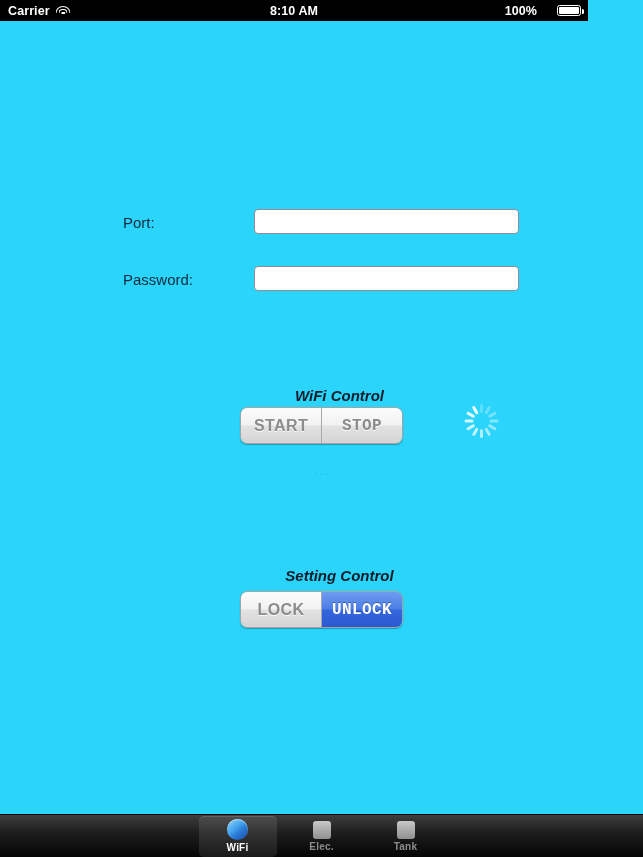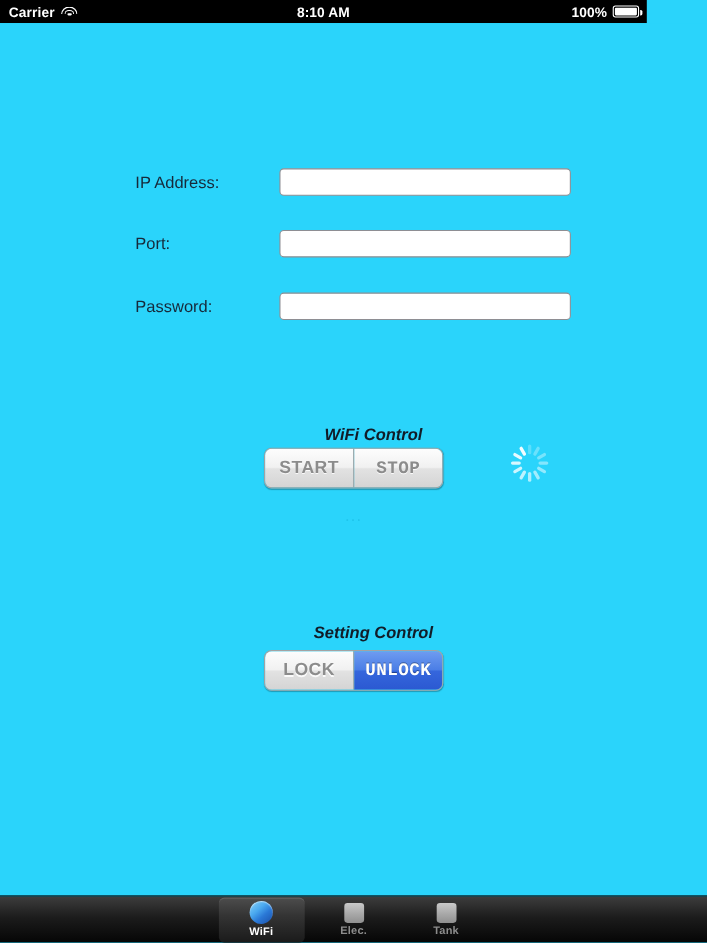--- a/index.html
+++ b/index.html
@@ -14,21 +14,21 @@
   
   .statusbar{
     position:absolute; top:0; left:0; width:588px; height:21px;
     background:#000; color:#fff;
     display:flex; align-items:center;
     font-size:12.5px; font-weight:bold;
     letter-spacing:.1px;
   }
   .sb-left{ position:absolute; left:8px; display:flex; align-items:center; gap:6px; }
   .sb-center{ position:absolute; left:0; width:100%; text-align:center; }
-  .sb-right{ position:absolute; right:7px; display:flex; align-items:center; gap:5px; }
+  .sb-right{ position:absolute; right:7px; display:flex; align-items:center; gap:20px; }
   .wifi-glyph{ display:inline-block; width:15px; height:12px; position:relative; }
   .wifi-glyph i{
     position:absolute; left:50%; transform:translateX(-50%);
     border:1.6px solid #fff; border-bottom:none;
     border-radius:50% 50% 0 0 / 100% 100% 0 0;
   }
   .wifi-glyph i:nth-child(1){ width:15px; height:7px; top:1px; }
   .wifi-glyph i:nth-child(2){ width:9px;  height:4.5px; top:4px; }
   .wifi-glyph i:nth-child(3){ width:3.4px; height:2px; top:7.6px; background:#fff; border-radius:1px; border:none;}
   .battery{ position:relative; width:24px; height:11px; border:1.3px solid #fff; border-radius:2.5px; }
@@ -156,24 +156,20 @@
   <div class="sb-right">
     <span>100%</span>
     <span class="battery">
         <span></span>
       </span>
   </div>
 </div>
 
 <div class="screen">
 
-  <div class="form-row" id="row-ip">
-    <span class="lbl">IP Address:</span>
-    <input class="field" type="text" value="" style="">
-  </div>
 
   <div class="form-row" id="row-port">
     <span class="lbl">Port:</span>
     <input class="field" type="text" value="" style="">
   </div>
 
   <div class="form-row" id="row-pass">
     <span class="lbl">Password:</span>
     <input class="field" type="password" value="" style="">
   </div>

